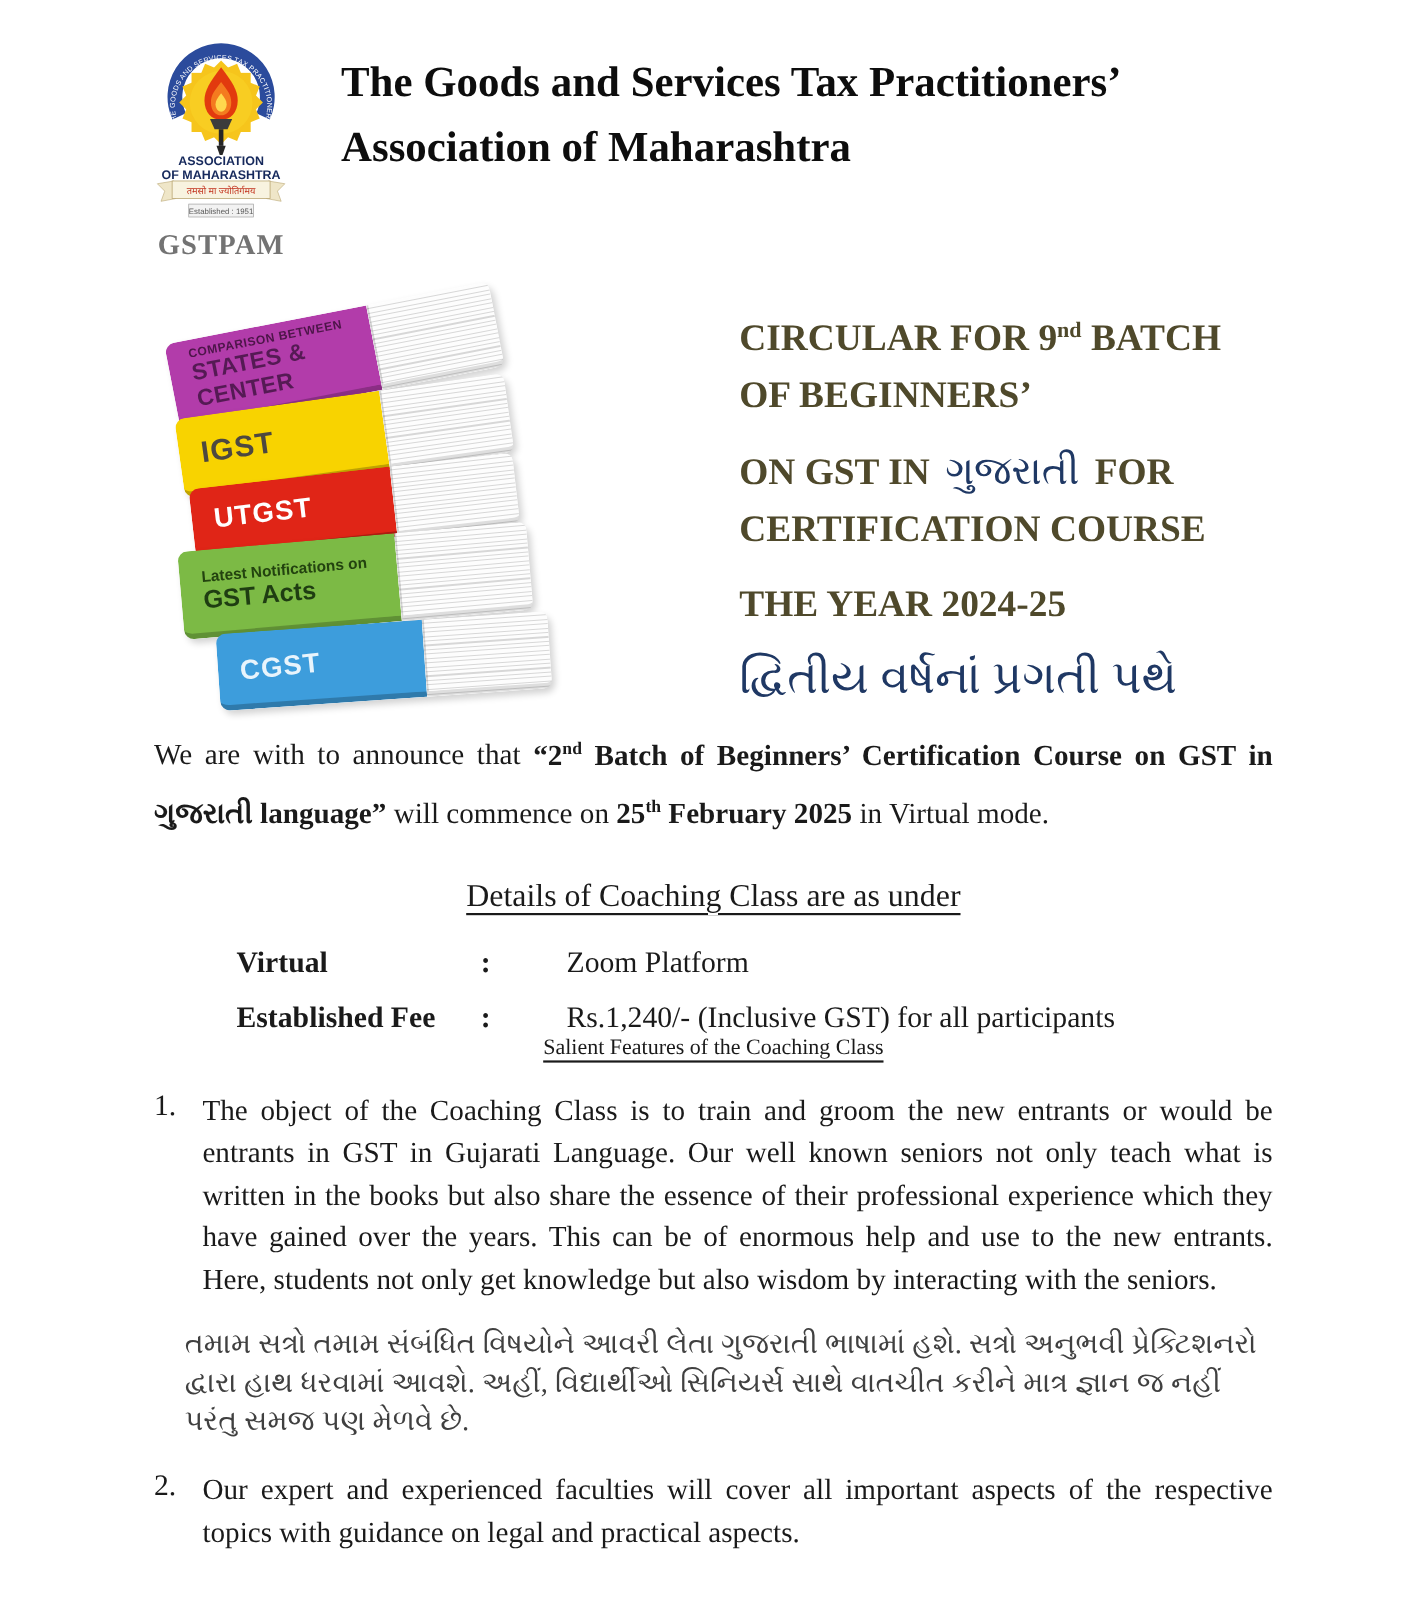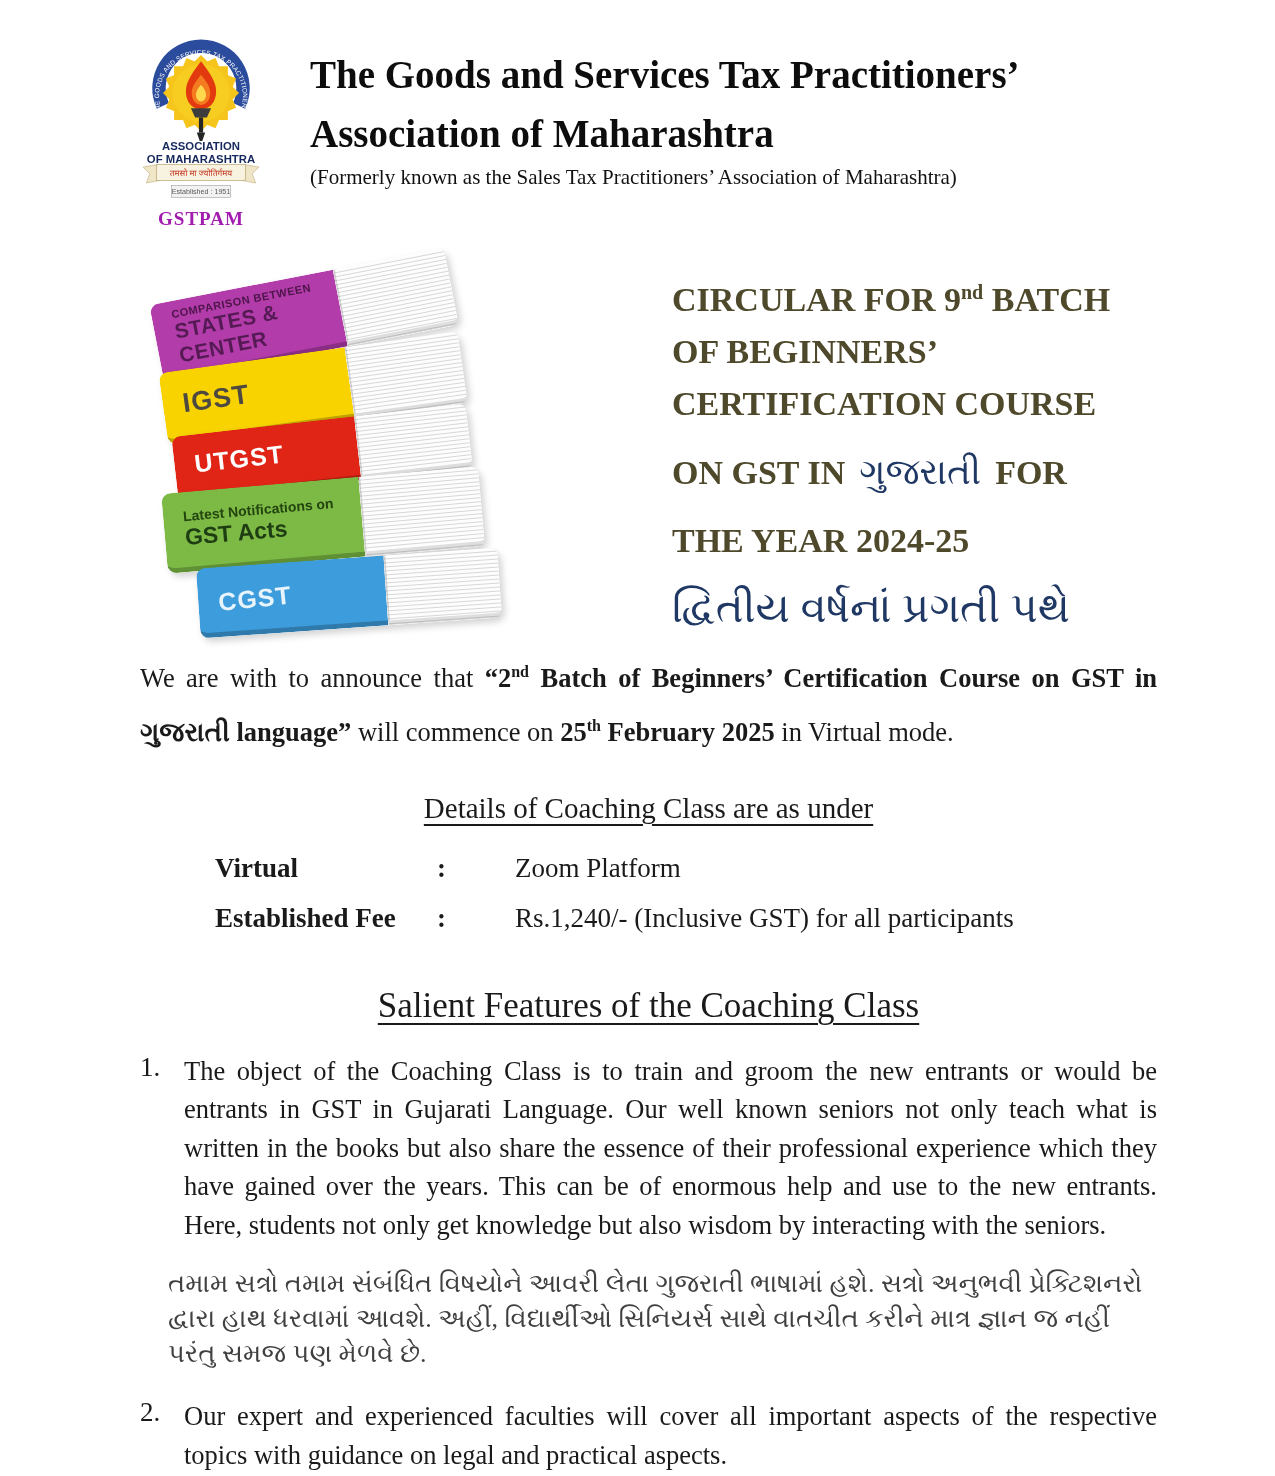--- a/index.html
+++ b/index.html
@@ -8,21 +8,21 @@
     background:#ffffff; color:#1a1a1a;
     font-family:"Liberation Serif", serif;
     padding:36px 118px 24px 140px;
     overflow:hidden; position:relative;
   }
 
   
   .masthead { display:flex; align-items:flex-start; gap:44px; }
   .logo-block { flex:none; width:130px; text-align:center; margin-left:-4px; }
   .logo { width:126px; height:168px; display:block; margin:0 auto; }
-  .gstpam { font-weight:bold; font-size:19px; letter-spacing:1px; margin-top:4px; color:#a21caf; }
+  .gstpam { font-weight:bold; font-size:26px; letter-spacing:1px; margin-top:4px; color:#737373; }
   .org-title { padding-top:10px; }
   .org-line { font-size:39px; font-weight:bold; line-height:1.5; color:#0d0d0d; }
   .org-sub { font-size:21px; margin-top:2px; color:#111; }
 
   
   .hero { display:flex; margin-top:34px; }
   .books { position:relative; width:480px; height:372px; flex:none; }
   .book { position:absolute; display:flex; border-radius:9px;
           box-shadow:3px 4px 7px rgba(0,0,0,0.18); }
   .cover { flex:1; border-radius:9px 0 0 9px; display:flex; flex-direction:column;
@@ -60,21 +60,21 @@
   .ct-guj { font-size:42px; color:#1f3864; margin-top:14px; line-height:1.3; }
 
   
   .salutation { font-size:27px; margin:22px 0 0 0; }
   .intro { font-size:26.5px; line-height:47px; text-align:justify; margin:12px 0 0 0; }
   .intro b { font-weight:bold; }
   .intro sup, .num sup { font-size:16px; }
 
   .center-head { text-align:center; font-weight:normal; margin:0; }
   .details-head { margin-top:36px; font-size:29px; }
-  .features-head { margin-top:52px; font-size:35px; }
+  .features-head { font-size:20px; }
   .center-head .ul { text-decoration:underline; text-decoration-thickness:2px; text-underline-offset:6px; }
 
   .detail-rows { margin-top:28px; margin-left:75px; }
   .detail-row { display:grid; grid-template-columns:222px 78px auto; font-size:27px; }
   .detail-row + .detail-row { margin-top:19px; }
   .detail-label { font-weight:bold; }
   .detail-colon { font-weight:bold; }
 
   .feature { display:flex; margin-top:26px; }
   .feature .num { flex:none; width:44px; font-size:27px; }
@@ -122,21 +122,20 @@
         <g>
           <rect x="40" y="178" width="70" height="14" fill="#f2f2f2" stroke="#9a9a9a" stroke-width="0.7"></rect>
           <text x="75" y="188.5" text-anchor="middle" font-size="8.5" fill="#5a5a5a" font-family="Liberation Sans, sans-serif">Established : 1951</text>
         </g>
       </svg>
       <div class="gstpam">GSTPAM</div>
     </div>
     <div class="org-title">
       <div class="org-line">The Goods and Services Tax Practitioners’</div>
       <div class="org-line">Association of Maharashtra</div>
-      <div class="org-sub">(Formerly known as the Sales Tax Practitioners’ Association of Maharashtra)</div>
     </div>
   </div>
 
   <div class="hero">
     <div class="books">
       <div class="book b1">
         <div class="cover">
           <div class="sm">COMPARISON BETWEEN</div>
           <div class="lg">STATES &amp; CENTER</div>
         </div>
@@ -165,22 +164,22 @@
         <div class="cover">
           <div class="lg">CGST</div>
         </div>
         <div class="pages"></div>
       </div>
     </div>
 
     <div class="circular-title">
       <div class="ct-line"><span>CIRCULAR FOR 9</span><sup class="ct-sup">nd</sup><span> BATCH</span></div>
       <div class="ct-line">OF BEGINNERS’</div>
+      <div class="ct-line ct-gap"><span>ON GST IN</span><span class="guj-inline">ગુજરાતી</span><span>FOR</span></div>
       <div class="ct-line">CERTIFICATION COURSE</div>
-      <div class="ct-line ct-gap"><span>ON GST IN</span><span class="guj-inline">ગુજરાતી</span><span>FOR</span></div>
       <div class="ct-line ct-gap">THE YEAR 2024-25</div>
       <div class="ct-guj">દ્વિતીય વર્ષનાં પ્રગતી પથે</div>
     </div>
   </div>
 
 
   <p class="intro"><span>We are with to announce that </span><b><span>“2</span><sup>nd</sup><span> Batch of Beginners’ Certification Course on  GST in </span><span>ગુજરાતી</span><span>  language”</span></b><span> will commence on </span><b><span>25</span><sup>th</sup><span> February 2025</span></b><span> in Virtual mode.</span></p>
 
   <h2 class="center-head details-head"><span class="ul">Details of Coaching Class are as under</span></h2>
 

